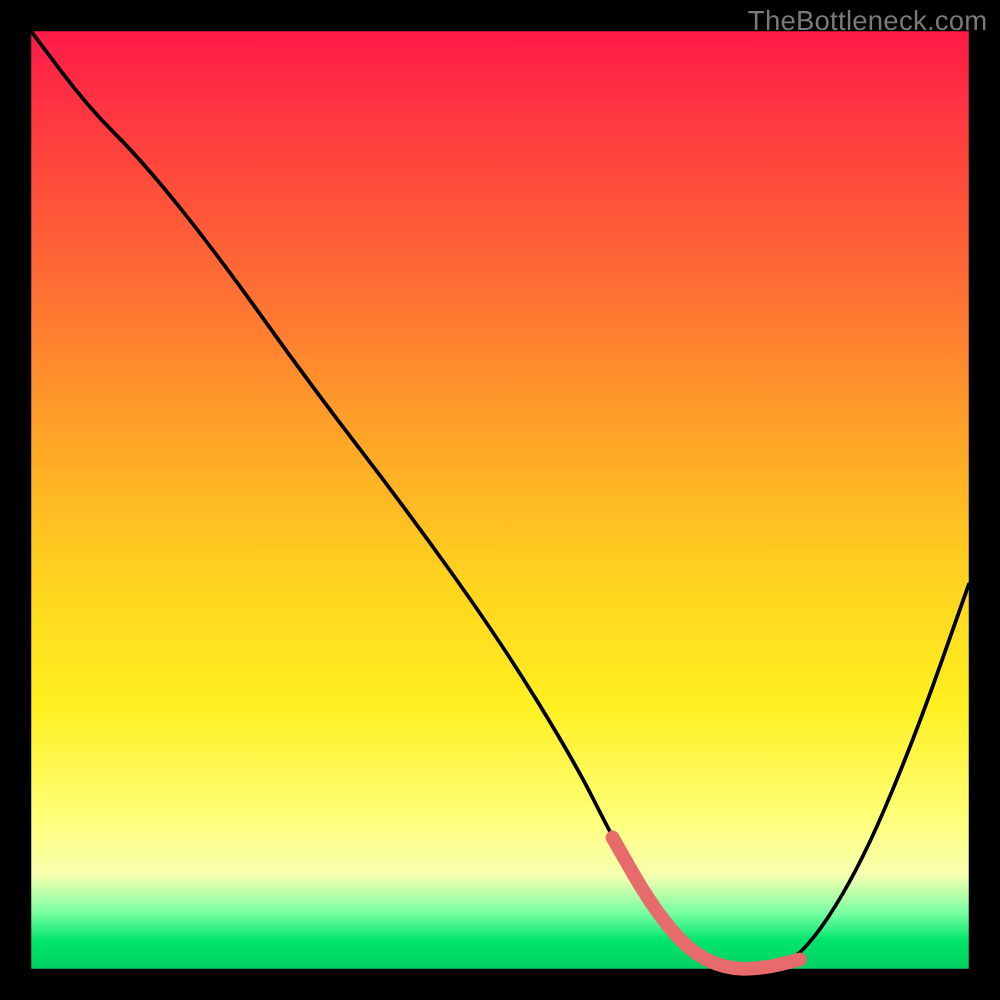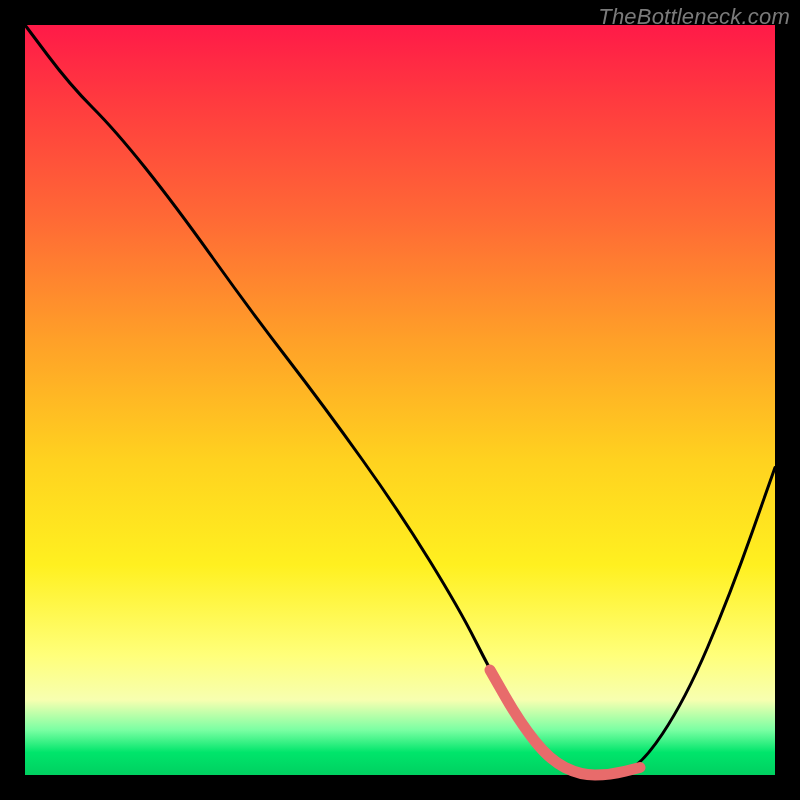--- a/index.html
+++ b/index.html
@@ -9,21 +9,20 @@
     height: 800px;
     background: #000;
     overflow: hidden;
     font-family: Arial, Helvetica, sans-serif;
   }
   .frame {
     position: relative;
     width: 800px;
     height: 562px;
     background: #000;
-    font-style: italic;
   }
   .plot-area {
     position: absolute;
     left: 25px;
     top: 25px;
     width: 750px;
     height: 750px;
     
     background: linear-gradient(
       to bottom,

